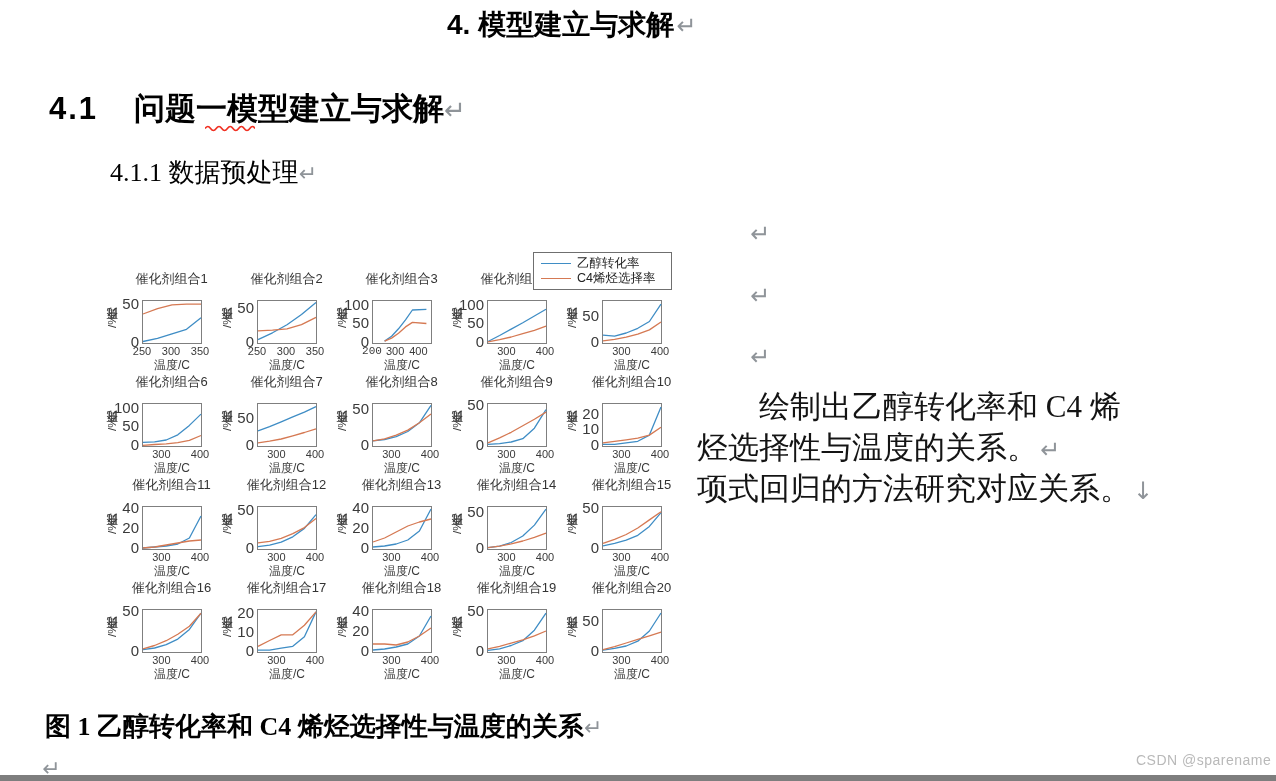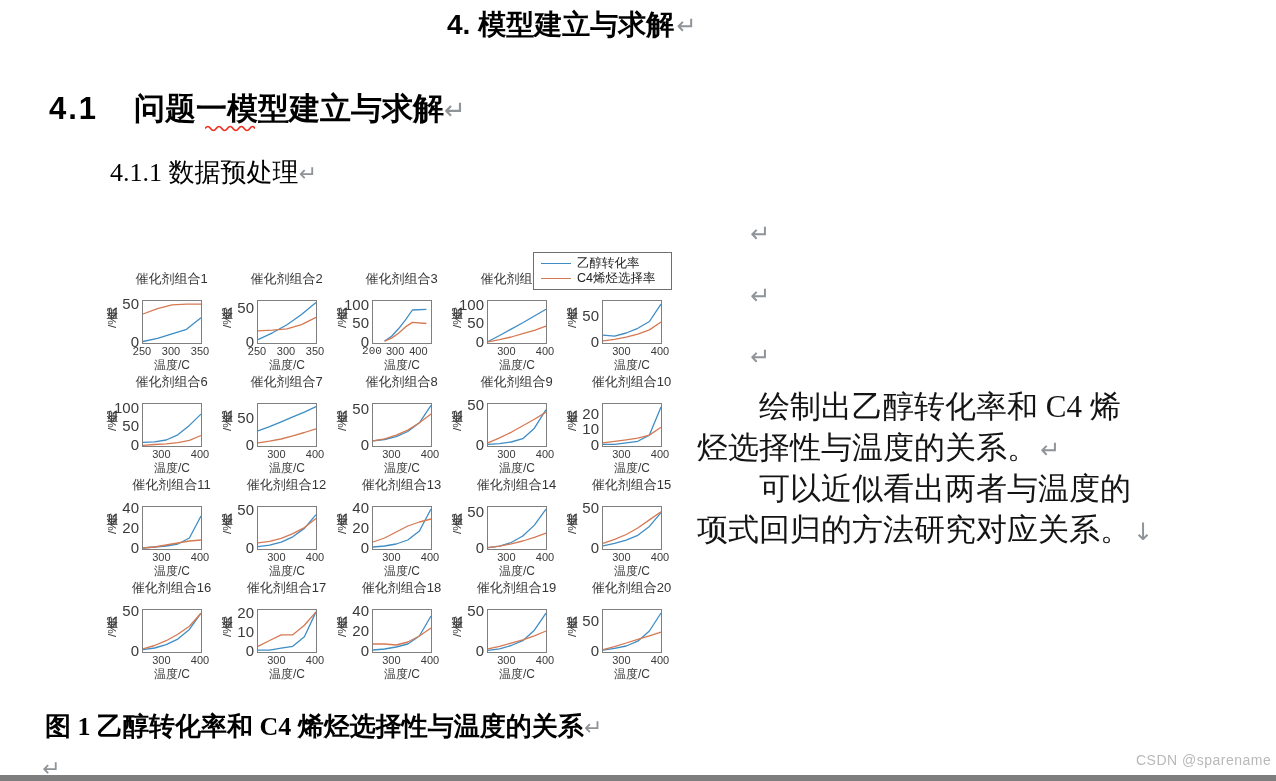--- a/index.html
+++ b/index.html
@@ -395,21 +395,20 @@
 
 <div class="abs pmark r-pmark" style="left:750px;top:220px;">↵</div>
 <div class="abs pmark r-pmark" style="left:750px;top:282px;">↵</div>
 <div class="abs pmark r-pmark" style="left:750px;top:343px;">↵</div>
 
 <div class="abs right-para" style="top:386px;">
   <div class="pline indent">绘制出乙醇转化率和 C4 烯</div>
   <div class="pline"><span>烃选择性与温度的关系。</span><span class="pmark inline-mark">↵</span></div>
 </div>
 <div class="abs right-para" style="top:468px;">
-  <div class="pline indent">可以近似看出两者与温度的</div>
   <div class="pline"><span>项式回归的方法研究对应关系。</span><span class="pmark inline-mark">↓</span></div>
 </div>
 
 <div class="abs caption">
   <span>图 1 乙醇转化率和 C4 烯烃选择性与温度的关系</span><span class="pmark">↵</span>
 </div>
 <div class="abs pmark lone-pmark">↵</div>
 
 <div class="abs watermark">CSDN @sparename</div>
 <div class="abs bottom-bar"></div>

